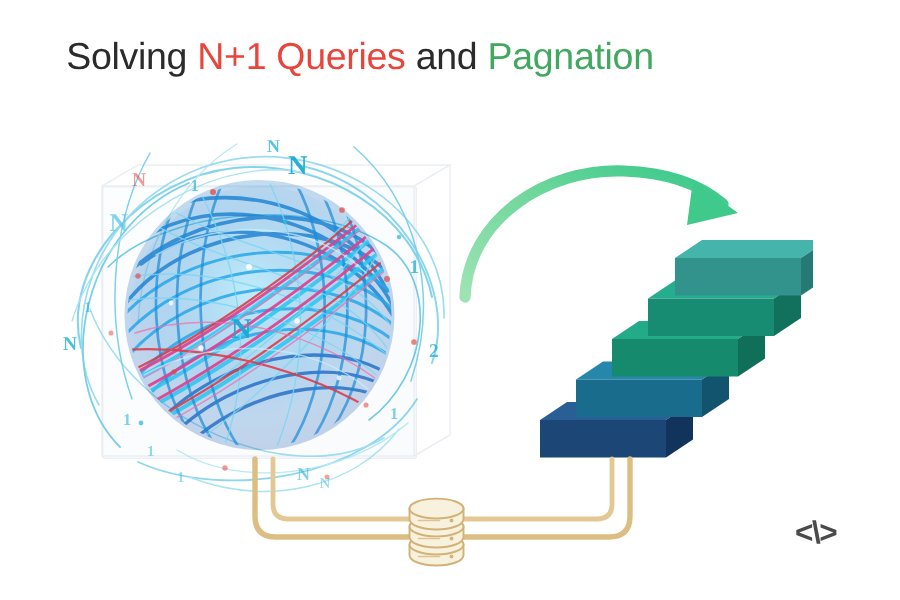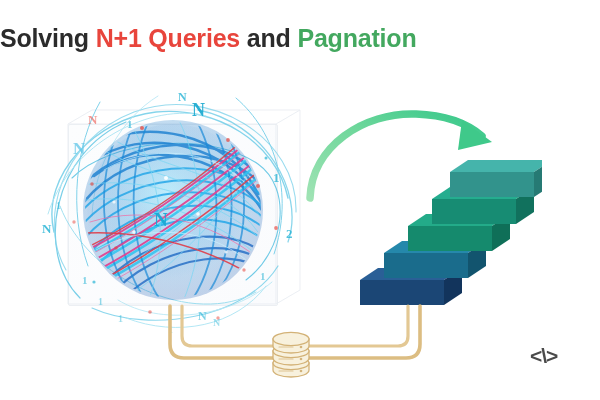--- a/index.html
+++ b/index.html
@@ -18,22 +18,23 @@
     background: #ffffff;
     overflow: hidden;
   }
 
   
   #title {
     position: absolute;
     top: 24px;
     left: 0;
     width: 480px;
+    text-align: center;
     font-size: 25px;
-    font-weight: bold;
+    font-weight: normal;
     letter-spacing: -0.2px;
     color: #2b2b2b;
     white-space: nowrap;
   }
   #title .seg { display: inline; }
   #title .sp { display: inline; white-space: pre; }
 
   
   #tangle-wrap {
     position: absolute;

